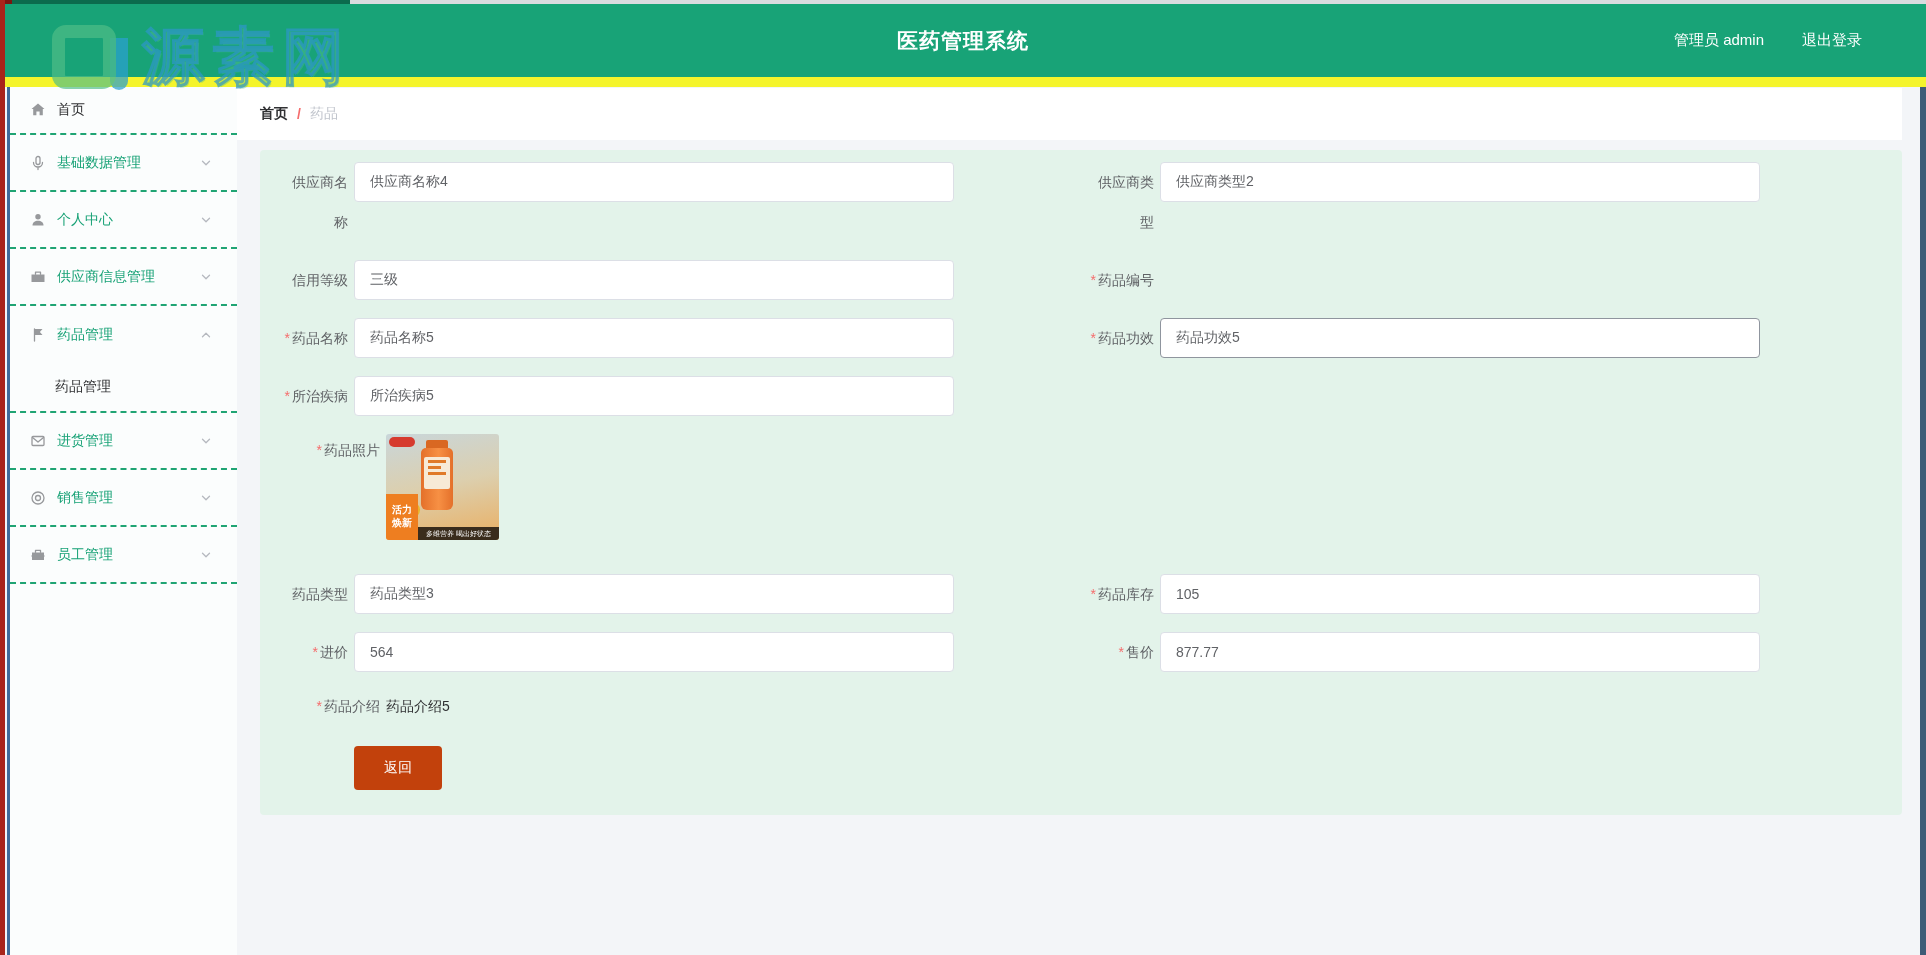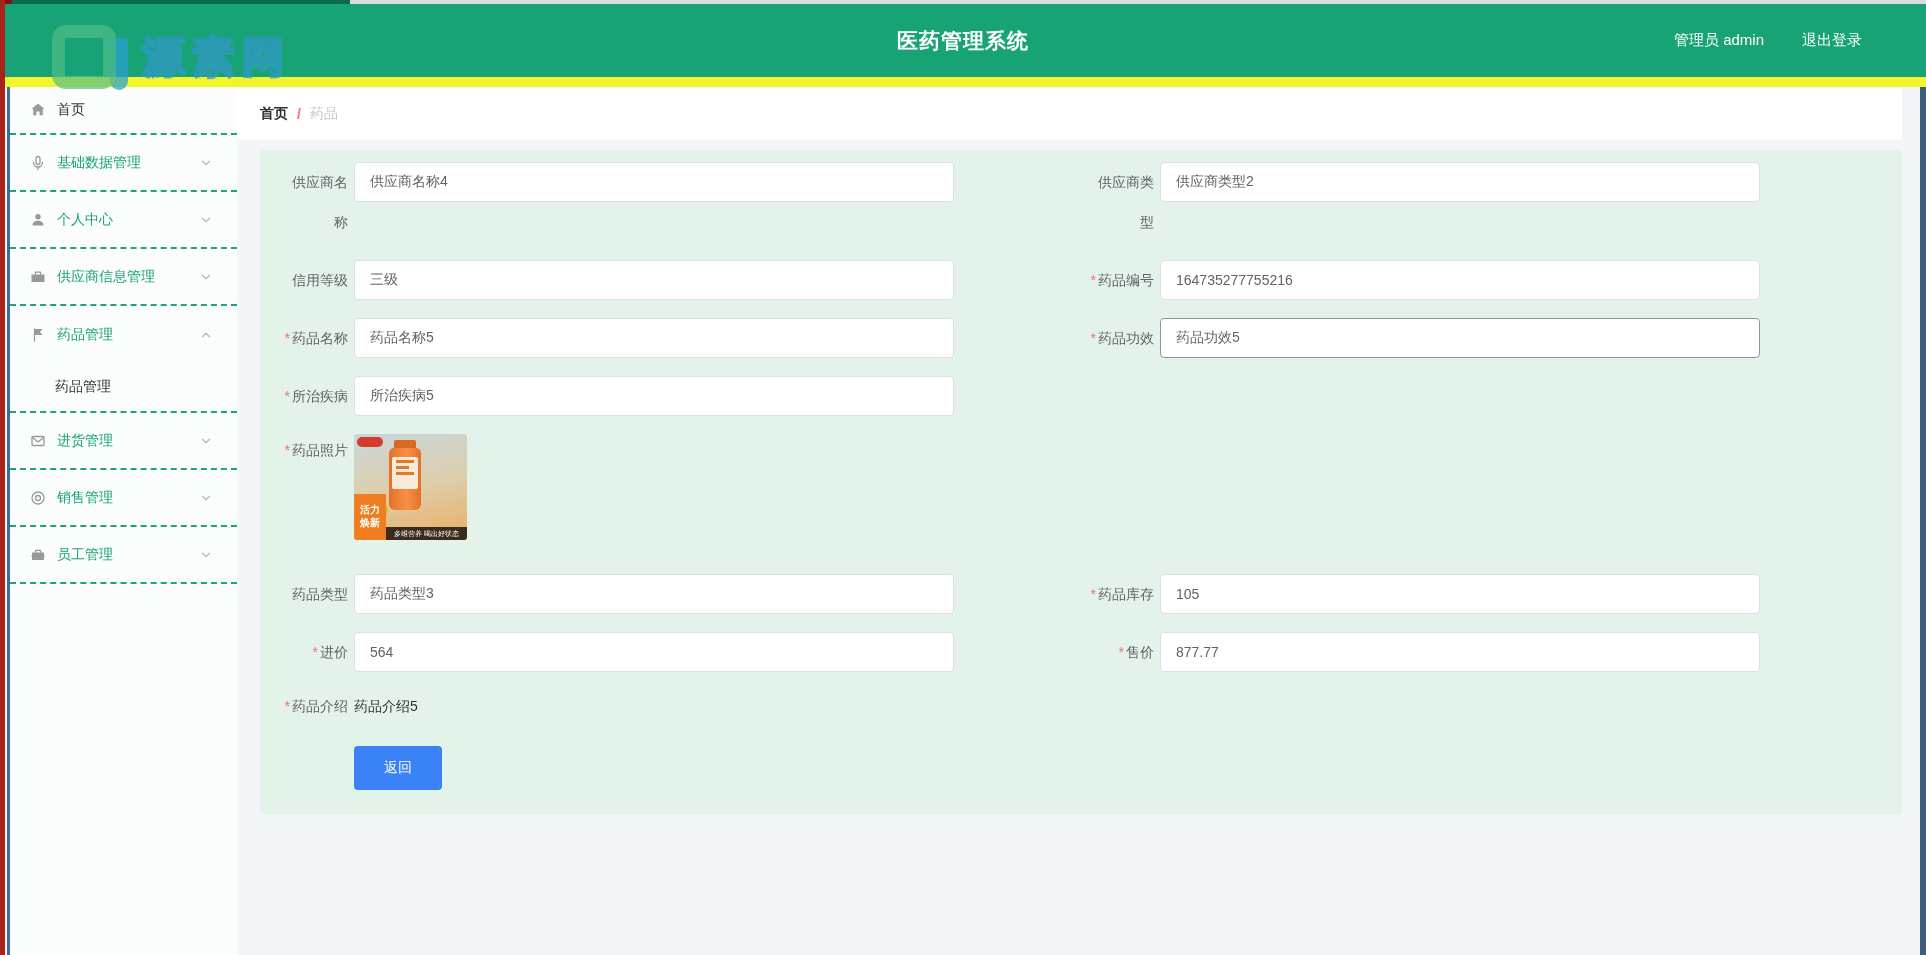--- a/index.html
+++ b/index.html
@@ -22,21 +22,21 @@
     color:#fff; font-size:21px; font-weight:bold; letter-spacing:1px; white-space:nowrap; }
   .header-right { position:absolute; right:64px; top:4px; height:73px; display:flex; align-items:center; gap:38px; }
   .header-right span { color:#fff; font-size:15px; cursor:pointer; white-space:nowrap; }
   .yellow-bar { position:absolute; top:77px; left:0; width:100%; height:10px; background:#f4f42c; z-index:5; }
 
   
   .watermark { position:absolute; left:52px; top:24px; z-index:40; display:flex; align-items:center; opacity:.85; pointer-events:none; }
   .wm-g { width:64px; height:64px; border:13px solid rgba(80,190,135,.8); border-radius:14px; position:relative; }
   .wm-g::after { content:""; position:absolute; right:-13px; top:14px; width:13px; height:14px; background:rgba(80,190,135,0); }
   .wm-j { width:18px; height:52px; margin-left:-6px; margin-top:14px; background:rgba(42,160,208,.85); border-radius:0 0 9px 9px; }
-  .wm-text { margin-left:14px; font-size:42px; font-weight:bold; letter-spacing:8px; line-height:64px;
+  .wm-text { margin-left:14px; font-size:62px; font-weight:normal; letter-spacing:8px; line-height:64px;
     color:rgba(80,190,140,.30); -webkit-text-stroke:3px rgba(45,150,200,.85);
     text-shadow:2px 2px 0 rgba(80,190,135,.45); white-space:nowrap; }
 
   
   .sidebar { position:absolute; left:10px; top:87px; bottom:0; width:227px; background:#fbfdfd; z-index:4; }
   .side-item { display:flex; align-items:center; height:57px; padding-left:20px; padding-right:14px;
     border-bottom:2px dashed #1fa473; cursor:pointer; }
   .side-item.first { height:48px; }
   .side-item.no-border { border-bottom:none; }
   .side-item .s-ico { width:16px; height:16px; margin-right:11px; flex:0 0 auto; }
@@ -57,21 +57,21 @@
   .panel { position:absolute; left:23px; top:63px; width:1642px; height:665px;
     background:#e3f3ea; border-radius:4px; padding:12px 16px 0 20px; overflow:hidden; }
 
   .form-row { display:flex; align-items:flex-start; margin-bottom:18px; }
   .form-row.photo-row { margin-bottom:34px; }
   .form-row.plain-row { margin-bottom:30px; }
   .fcol { display:flex; align-items:flex-start; }
   .fcol.left { width:806px; flex:0 0 auto; }
   .flabel { width:68px; text-align:right; font-size:14px; color:#606266; line-height:40px; flex:0 0 auto; }
   .flabel .req { color:#f56c6c; margin-right:2px; }
-  .plain-row .flabel, .photo-row .flabel { line-height:20px; padding-top:6px; }
+  .plain-row .flabel, .photo-row .flabel { line-height:20px; padding-top:6px;margin-left:32px; }
   .finput { margin-left:6px; width:600px; height:40px; background:#fff; border:1px solid #dcdfe6;
     border-radius:4px; padding:0 15px; font-size:14px; color:#606266;
     font-family:"Liberation Sans","DejaVu Sans",sans-serif; outline:none; }
   .finput.focused { border-color:#8f959e; }
   .fplain { margin-left:6px; font-size:14px; color:#303133; line-height:20px; padding-top:6px; }
 
   
   .photo { margin-left:6px; width:113px; height:106px; border-radius:3px; overflow:hidden; position:relative;
     background:linear-gradient(168deg,#c9d6da 0%,#dccfae 48%,#eaaf62 100%); cursor:pointer; flex:0 0 auto; }
   .p-badge { position:absolute; top:3px; left:3px; width:26px; height:10px; background:#d63a2e; border-radius:6px; }
@@ -81,21 +81,21 @@
   .p-lab { position:absolute; top:9px; left:3px; right:3px; height:32px; background:#f7ead6; border-radius:2px; }
   .p-lab i { display:block; height:3px; background:#e07a28; margin:3px 4px 0 4px; }
   .p-lab i:nth-child(2){ margin-right:9px; }
   .p-lemon { position:absolute; bottom:22px; left:18px; width:16px; height:16px; border-radius:50%;
     background:#f5d03e; border:2px solid #e9b42c; }
   .p-vital { position:absolute; left:0; bottom:0; width:32px; height:46px; background:#ee7e20;
     color:#fff; font-size:10px; font-weight:bold; line-height:13px; text-align:center; padding-top:9px; }
   .p-band { position:absolute; left:32px; right:0; bottom:0; height:13px; background:#3a2c1c;
     color:#fff; font-size:7px; line-height:13px; text-align:center; white-space:nowrap; overflow:hidden; }
 
-  .back-btn { margin-left:74px; width:88px; height:44px; background:#3b82f6; border:none; border-radius:4px;
+  .back-btn { margin-left:74px; width:88px; height:44px; background:#c2410c; border:none; border-radius:4px;
     color:#fff; font-size:14px; cursor:pointer; font-family:Liberation Mono, monospace; }
 
   svg .ln { stroke:#97999c; stroke-width:1.3; fill:none; stroke-linecap:round; stroke-linejoin:round; }
   svg .fl { fill:#97999c; }
   svg .ar { stroke:#b6b9bf; stroke-width:1.5; fill:none; stroke-linecap:round; stroke-linejoin:round; }
 </style>
 </head>
 <body>
 
 <div class="stage">
@@ -217,21 +217,20 @@
         </div>
       </div>
 
       <div class="form-row">
         <div class="fcol left">
           <div class="flabel"><span class="req"></span><span>信用等级</span></div>
           <input class="finput" value="三级" style="">
         </div>
         <div class="fcol">
           <div class="flabel"><span class="req">*</span><span>药品编号</span></div>
-          <input class="finput" value="164735277755216" style="">
         </div>
       </div>
 
       <div class="form-row">
         <div class="fcol left">
           <div class="flabel"><span class="req">*</span><span>药品名称</span></div>
           <input class="finput" value="药品名称5" style="">
         </div>
         <div class="fcol">
           <div class="flabel"><span class="req">*</span><span>药品功效</span></div>

